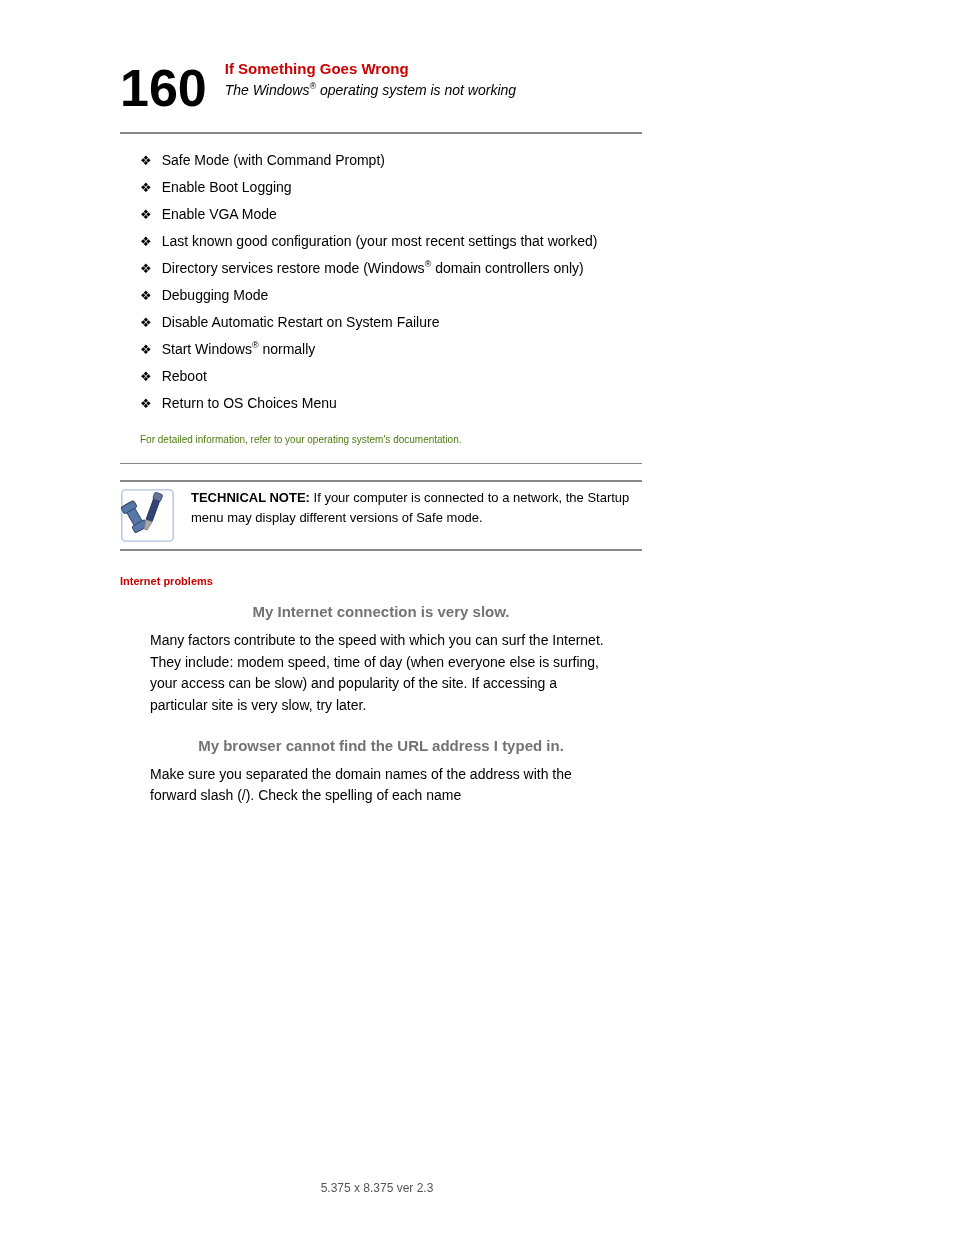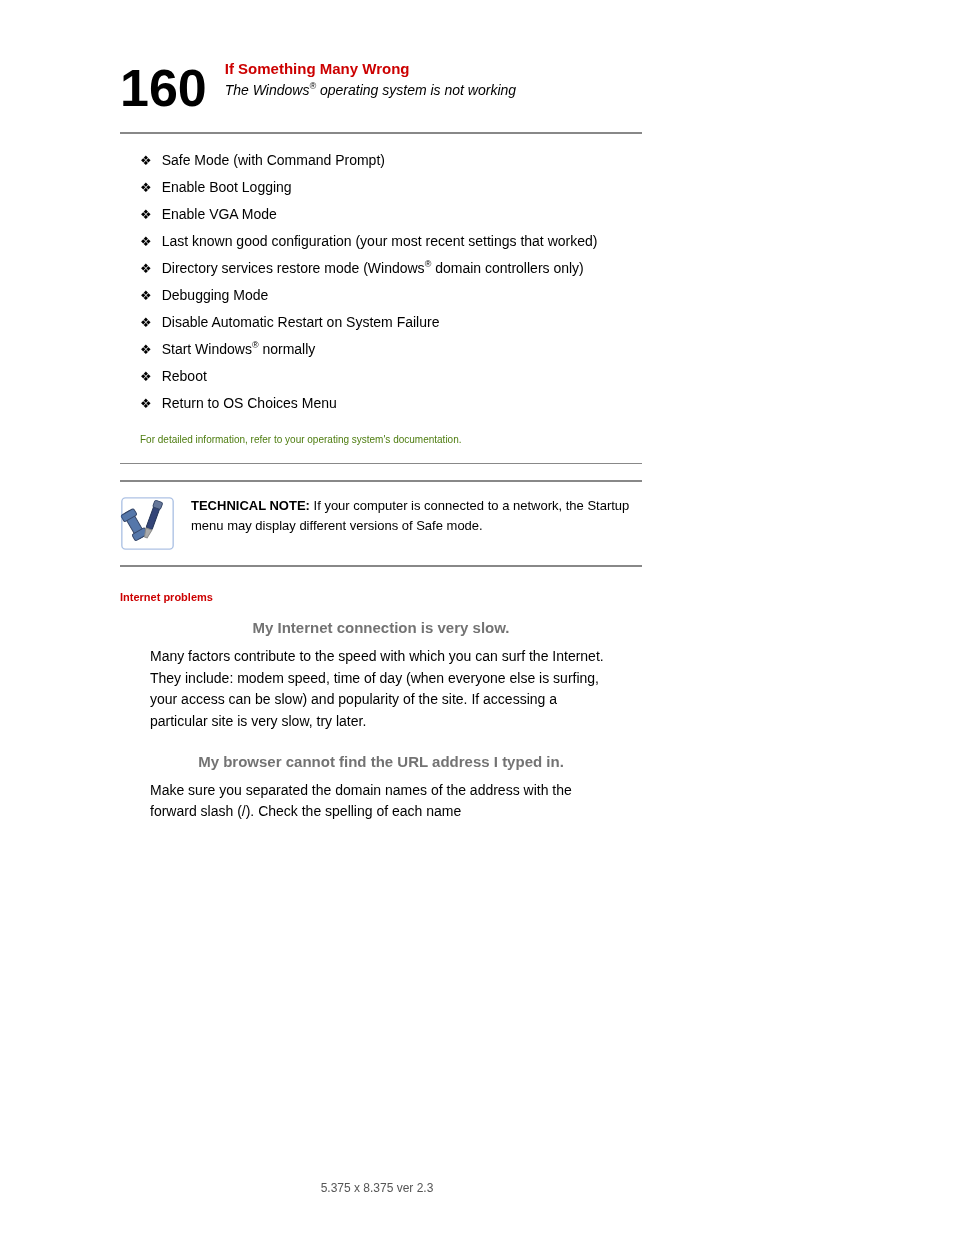--- a/index.html
+++ b/index.html
@@ -108,21 +108,21 @@
       padding: 12px 20px 0 20px;
       font-size: 10px;
       line-height: 1.5;
       color: #4d7c0f;
     }
 
     
     .tech-note-box {
       border-top: 2px solid #888888;
       border-bottom: 2px solid #888888;
-      padding: 14px 0;
+      padding: 6px 0;
       margin-bottom: 24px;
       display: flex;
       align-items: flex-start;
       gap: 16px;
     }
 
     .tech-note-text {
       font-size: 13px;
       line-height: 1.5;
       color: #000000;
@@ -171,21 +171,21 @@
     }
   </style>
 </head>
 <body>
 
 <div class="page-container">
 
   <div class="header-section">
     <div class="page-number">160</div>
     <div class="header-text">
-      <div class="chapter-title">If Something Many Wrong</div>
+      <div class="chapter-title">If Something Goes Wrong</div>
       <div class="chapter-subtitle">
         <em><span>The Windows</span><sup>®</sup><span> operating system is not working</span></em>
       </div>
     </div>
   </div>
 
   <div class="content-box">
     <ul class="bullet-list">
       <li>
         <span class="diamond">❖</span>

